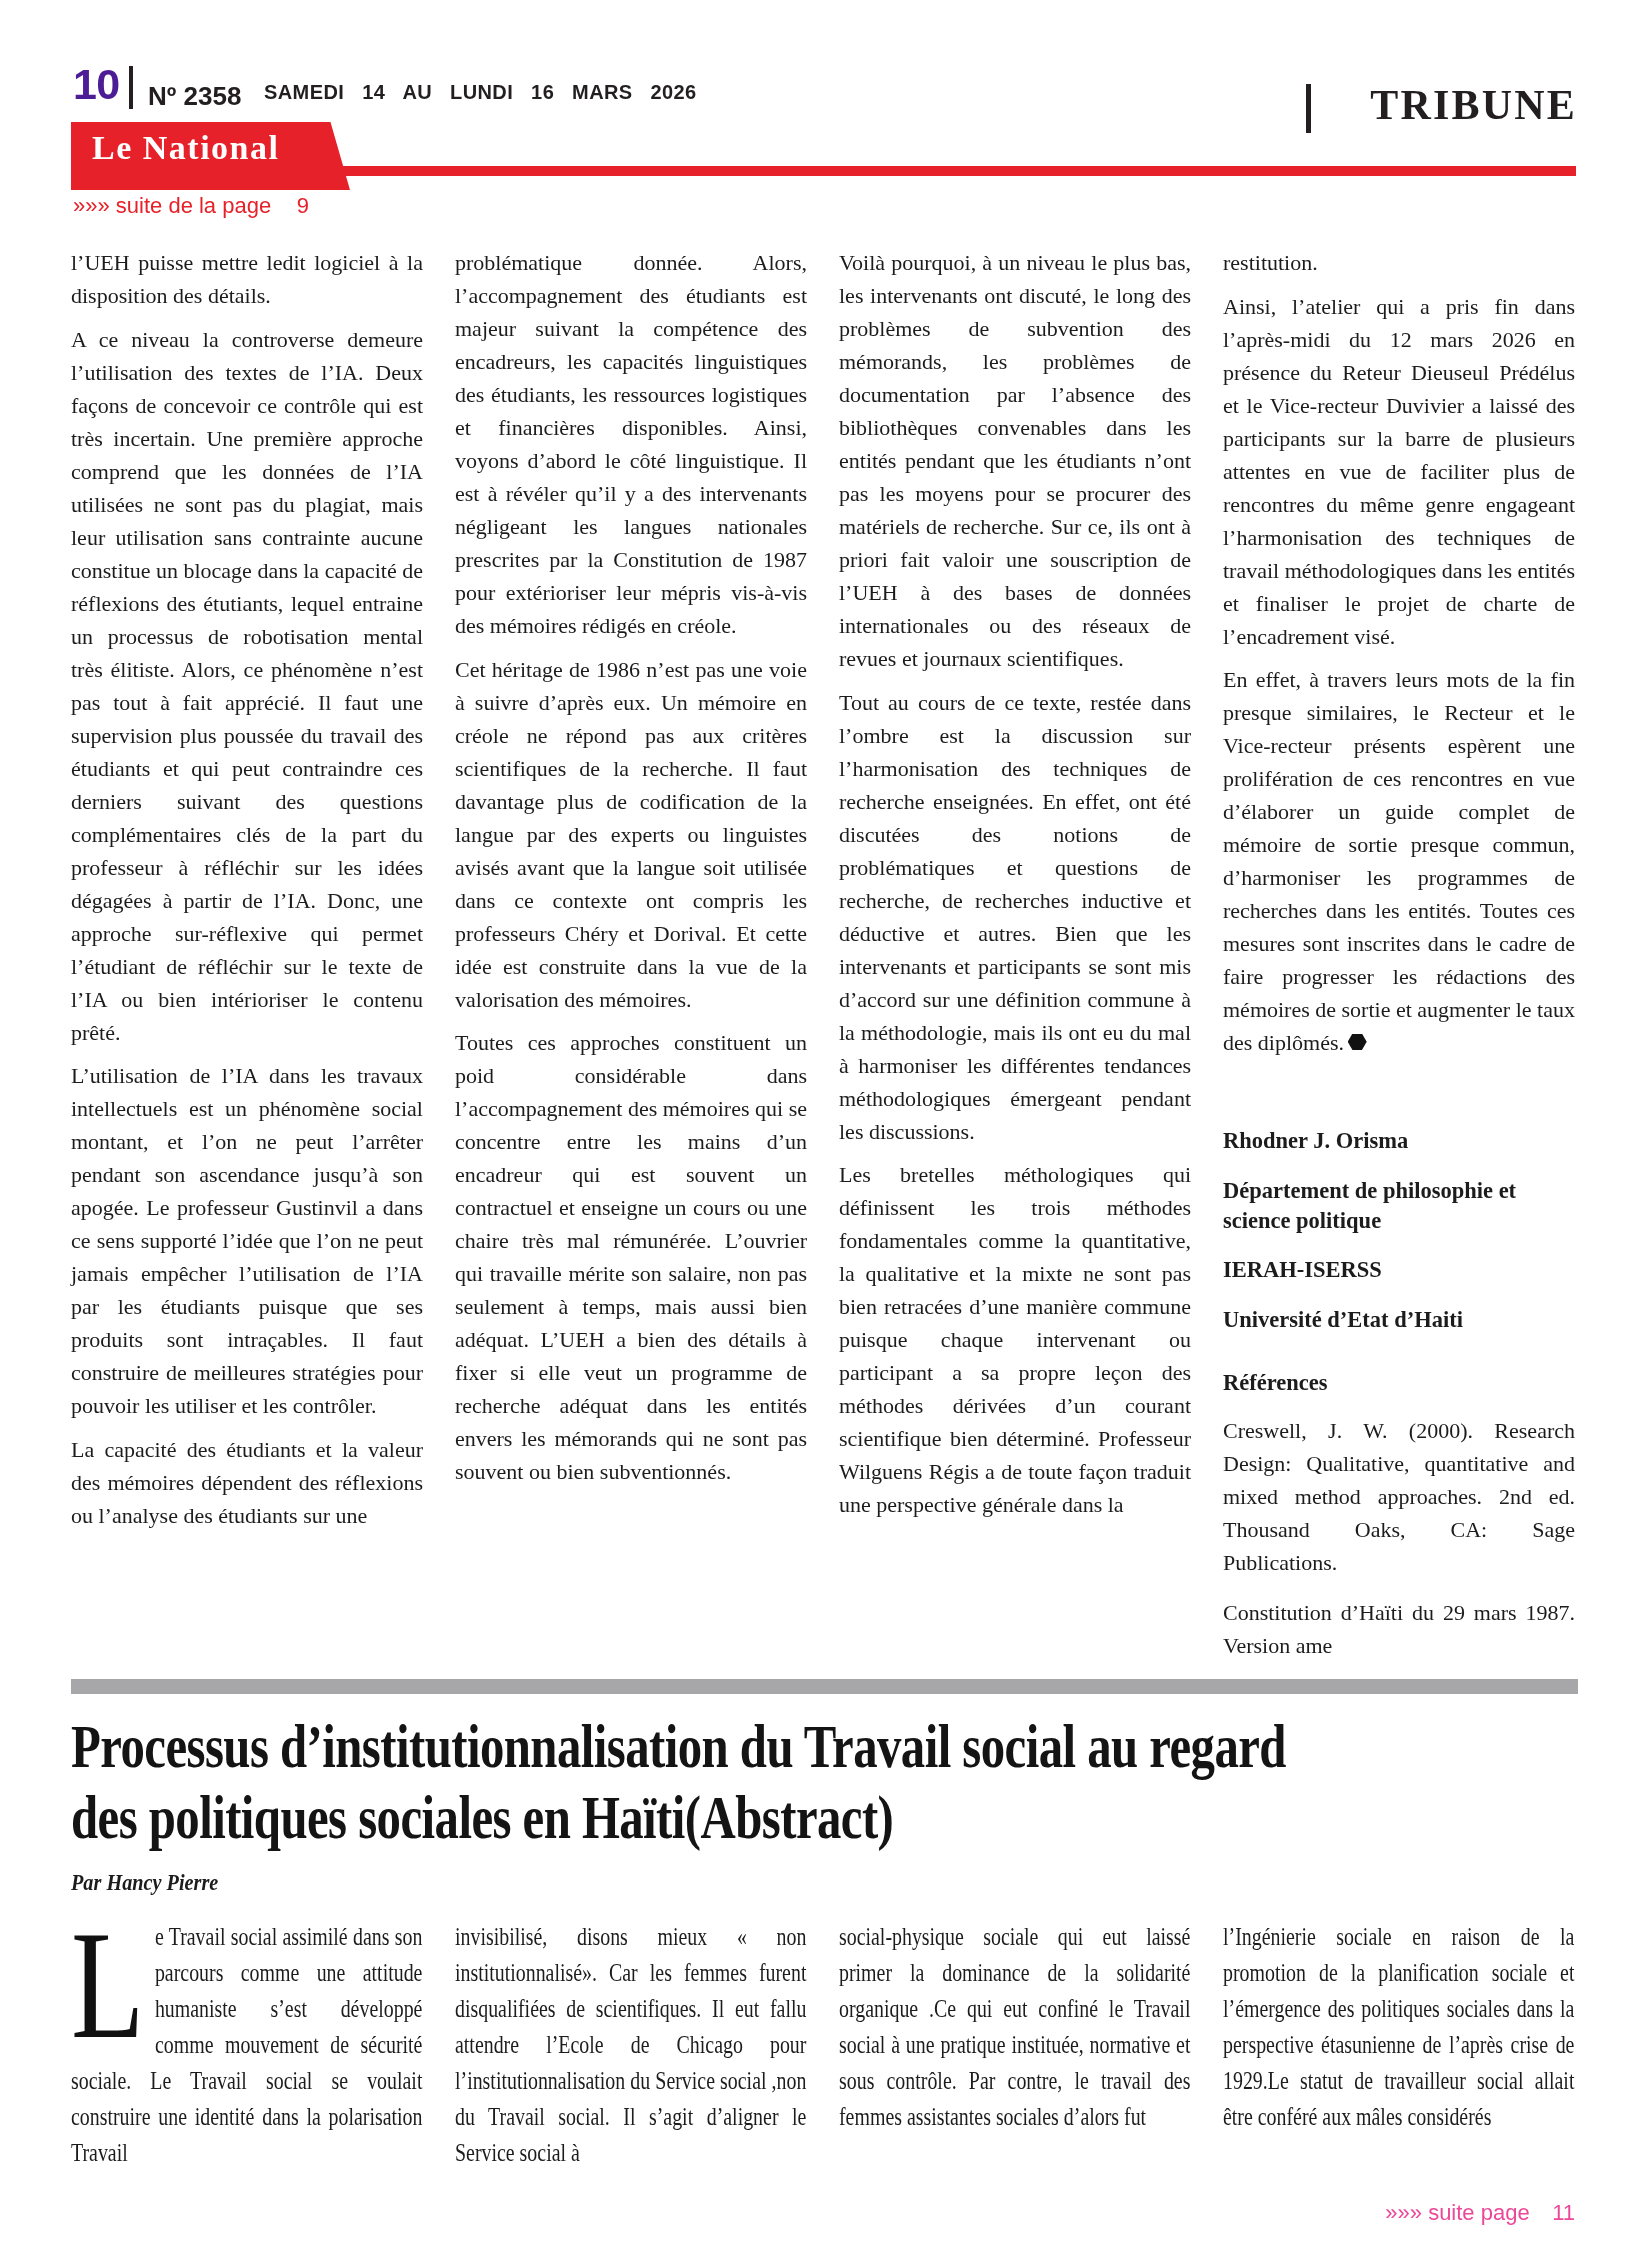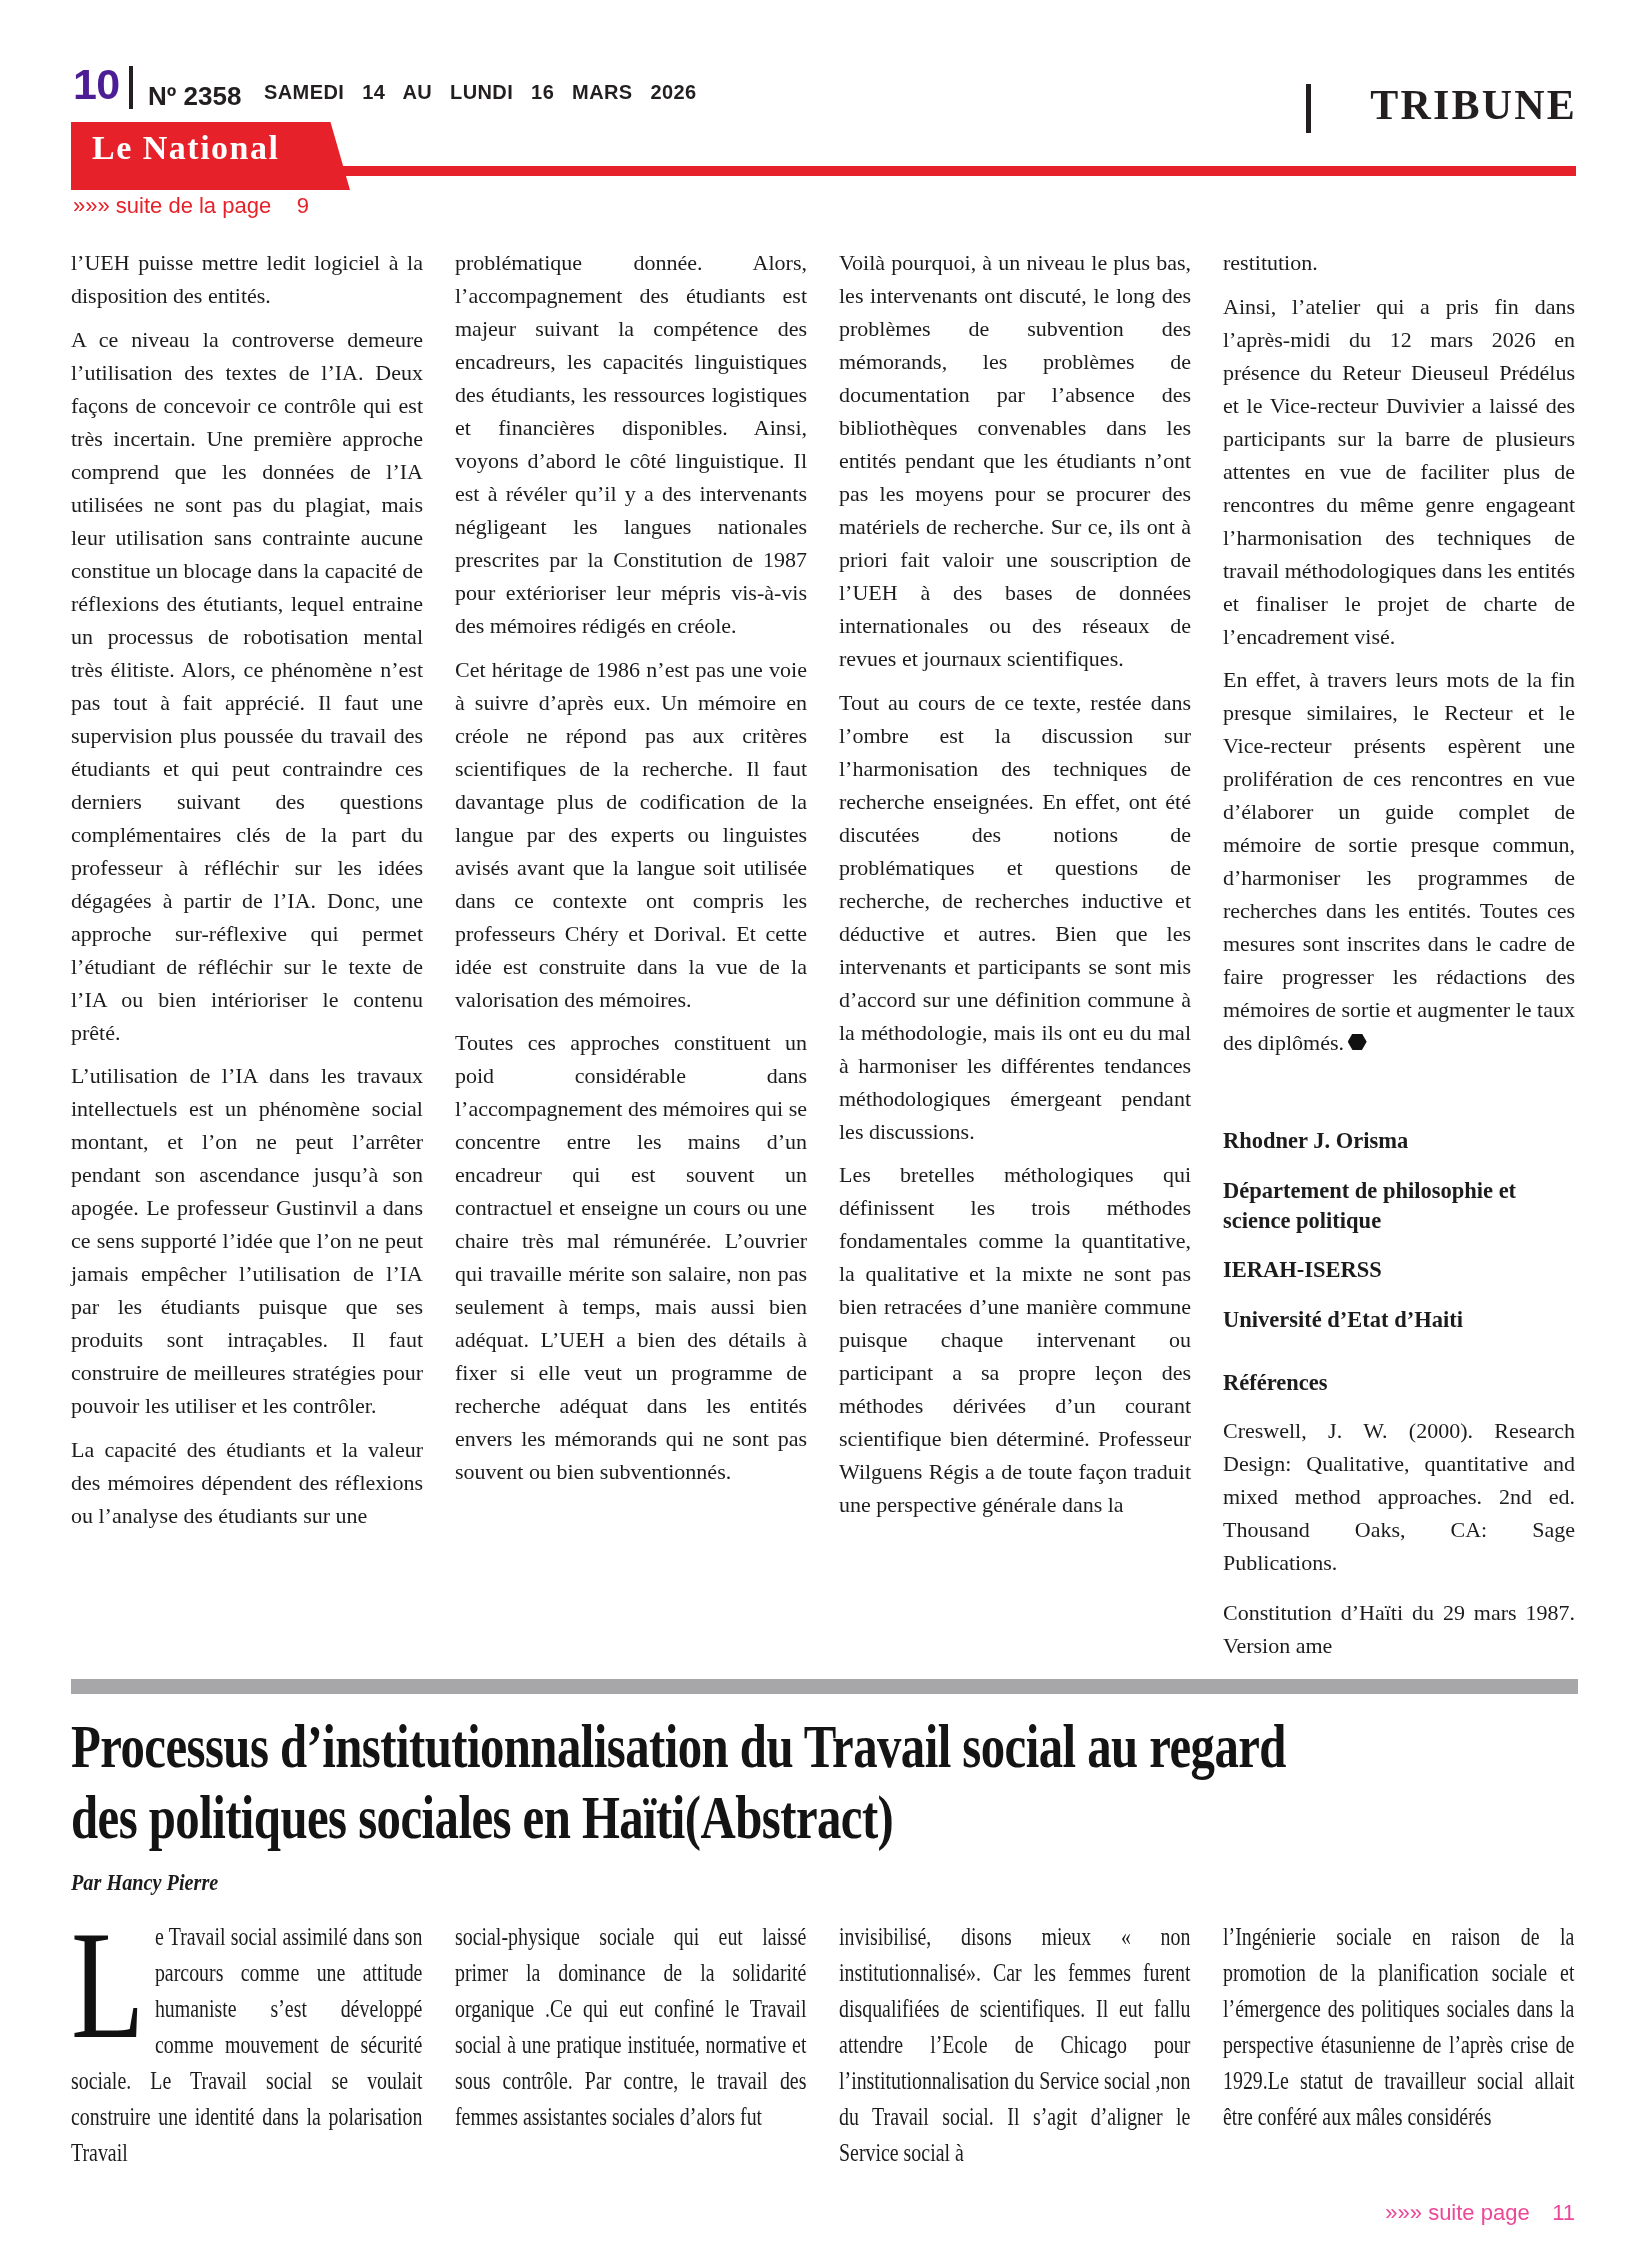--- a/index.html
+++ b/index.html
@@ -69,21 +69,21 @@
     <div class="brand-name">Le National</div>
   </div>
   <div class="red-rule"></div>
 
   <div class="suite-top">
     <span>»»» suite de la page</span><span class="pg">9</span>
   </div>
 
   <div class="cols1">
     <div class="col">
-        <p class="para">l’UEH puisse mettre ledit logiciel à la disposition des entités.</p>
+        <p class="para">l’UEH puisse mettre ledit logiciel à la disposition des détails.</p>
         <p class="para">A ce niveau la controverse demeure l’utilisation des textes de l’IA. Deux façons de concevoir ce contrôle qui est très incertain. Une première approche comprend que les données de l’IA utilisées ne sont pas du plagiat, mais leur utilisation sans contrainte aucune constitue un blocage dans la capacité de réflexions des étutiants, lequel entraine un processus de robotisation mental très élitiste. Alors, ce phénomène n’est pas tout à fait apprécié. Il faut une supervision plus poussée du travail des étudiants et qui peut contraindre ces derniers suivant des questions complémentaires clés de la part du professeur à réfléchir sur les idées dégagées à partir de l’IA. Donc, une approche sur-réflexive qui permet l’étudiant de réfléchir sur le texte de l’IA ou bien intérioriser le contenu prêté.</p>
         <p class="para">L’utilisation de l’IA dans les travaux intellectuels est un phénomène social montant, et l’on ne peut l’arrêter pendant son ascendance jusqu’à son apogée. Le professeur Gustinvil a dans ce sens supporté l’idée que l’on ne peut jamais empêcher l’utilisation de l’IA par les étudiants puisque que ses produits sont intraçables. Il faut construire de meilleures stratégies pour pouvoir les utiliser et les contrôler.</p>
         <p class="para">La capacité des étudiants et la valeur des mémoires dépendent des réflexions ou l’analyse des étudiants sur une</p>
       </div>
     <div class="col">
         <p class="para">problématique donnée. Alors, l’accompagnement des étudiants est majeur suivant la compétence des encadreurs, les capacités linguistiques des étudiants, les ressources logistiques et financières disponibles. Ainsi, voyons d’abord le côté linguistique. Il est à révéler qu’il y a des intervenants négligeant les langues nationales prescrites par la Constitution de 1987 pour extérioriser leur mépris vis-à-vis des mémoires rédigés en créole.</p>
         <p class="para">Cet héritage de 1986 n’est pas une voie à suivre d’après eux. Un mémoire en créole ne répond pas aux critères scientifiques de la recherche. Il faut davantage plus de codification de la langue par des experts ou linguistes avisés avant que la langue soit utilisée dans ce contexte ont compris les professeurs Chéry et Dorival. Et cette idée est construite dans la vue de la valorisation des mémoires.</p>
         <p class="para">Toutes ces approches constituent un poid considérable dans l’accompagnement des mémoires qui se concentre entre les mains d’un encadreur qui est souvent un contractuel et enseigne un cours ou une chaire très mal rémunérée. L’ouvrier qui travaille mérite son salaire, non pas seulement à temps, mais aussi bien adéquat. L’UEH a bien des détails à fixer si elle veut un programme de recherche adéquat dans les entités envers les mémorands qui ne sont pas souvent ou bien subventionnés.</p>
       </div>
     <div class="col">
@@ -121,24 +121,24 @@
       <div>des politiques sociales en Haïti(Abstract)</div>
     </div>
     <div class="byline">Par Hancy Pierre</div>
     <div class="cols2">
       <div class="col2">
         <div class="cond">
           <span class="dropcap">L</span><span>e Travail social assimilé dans son parcours comme une attitude humaniste s’est développé comme mouvement de sécurité sociale. Le Travail social se voulait construire une identité dans la polarisation    Travail</span>
         </div>
       </div>
       <div class="col2">
-        <div class="cond">social-physique sociale qui eut laissé primer la dominance de la solidarité organique .Ce qui eut confiné le Travail social à une pratique instituée, normative et sous contrôle. Par contre, le travail des femmes assistantes sociales d’alors fut</div>
+        <div class="cond">invisibilisé, disons mieux « non institutionnalisé». Car les femmes furent disqualifiées de scientifiques. Il eut fallu attendre l’Ecole de Chicago pour l’institutionnalisation du Service social ,non du Travail social. Il s’agit d’aligner le Service social à</div>
       </div>
       <div class="col2">
-        <div class="cond">invisibilisé, disons mieux « non institutionnalisé». Car les femmes furent disqualifiées de scientifiques. Il eut fallu attendre l’Ecole de Chicago pour l’institutionnalisation du Service social ,non du Travail social. Il s’agit d’aligner le Service social à</div>
+        <div class="cond">social-physique sociale qui eut laissé primer la dominance de la solidarité organique .Ce qui eut confiné le Travail social à une pratique instituée, normative et sous contrôle. Par contre, le travail des femmes assistantes sociales d’alors fut</div>
       </div>
       <div class="col2">
         <div class="cond">l’Ingénierie sociale en raison de la promotion de la planification sociale et l’émergence des politiques sociales dans la perspective étasunienne de l’après crise de 1929.Le statut de travailleur social allait être conféré aux mâles considérés</div>
       </div>
     </div>
   </div>
 
   <div class="suite-bottom">
     <span>»»» suite page</span><span class="pg">11</span>
   </div>

